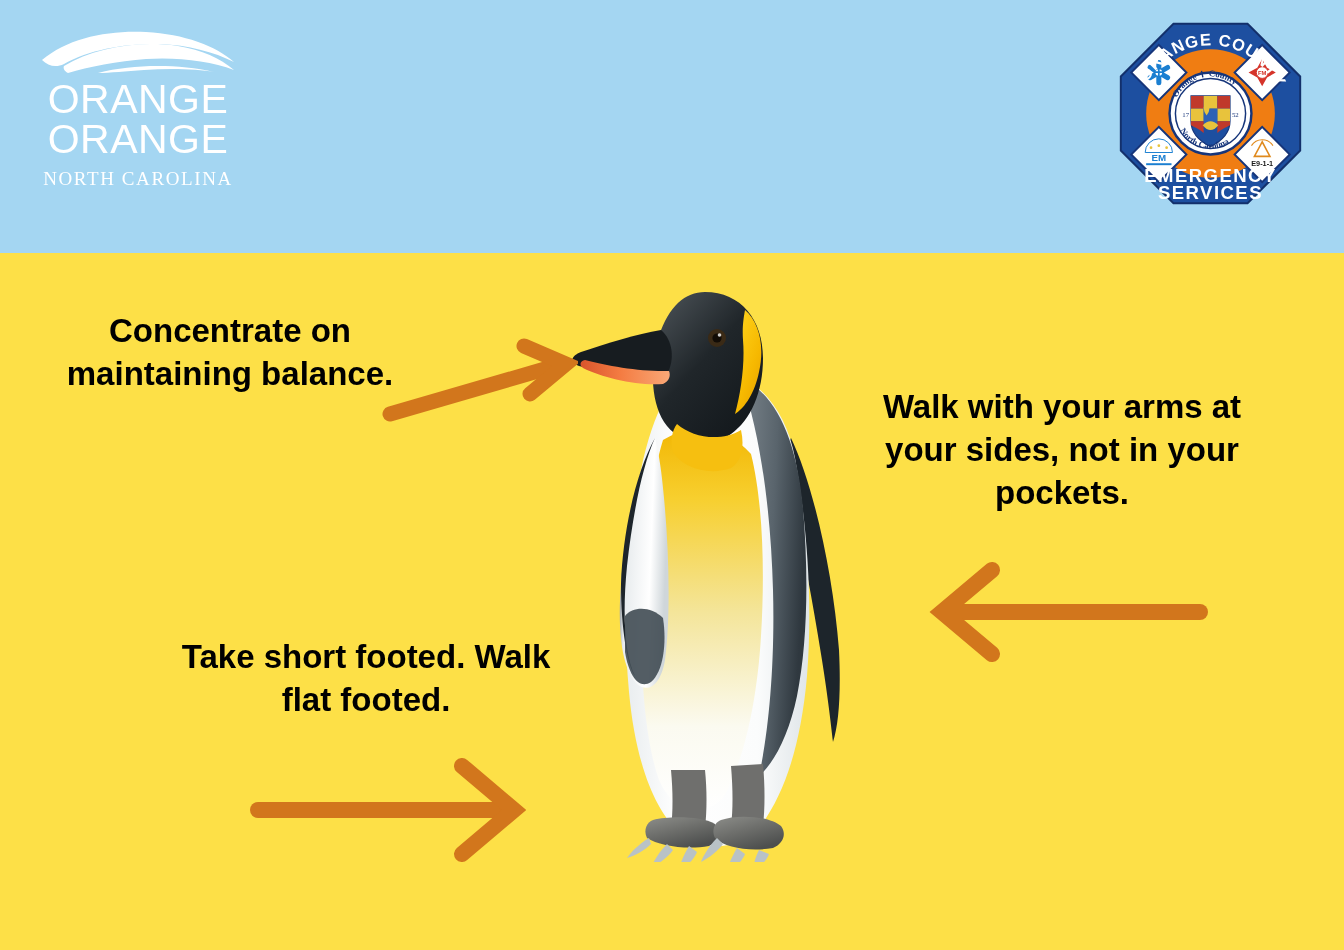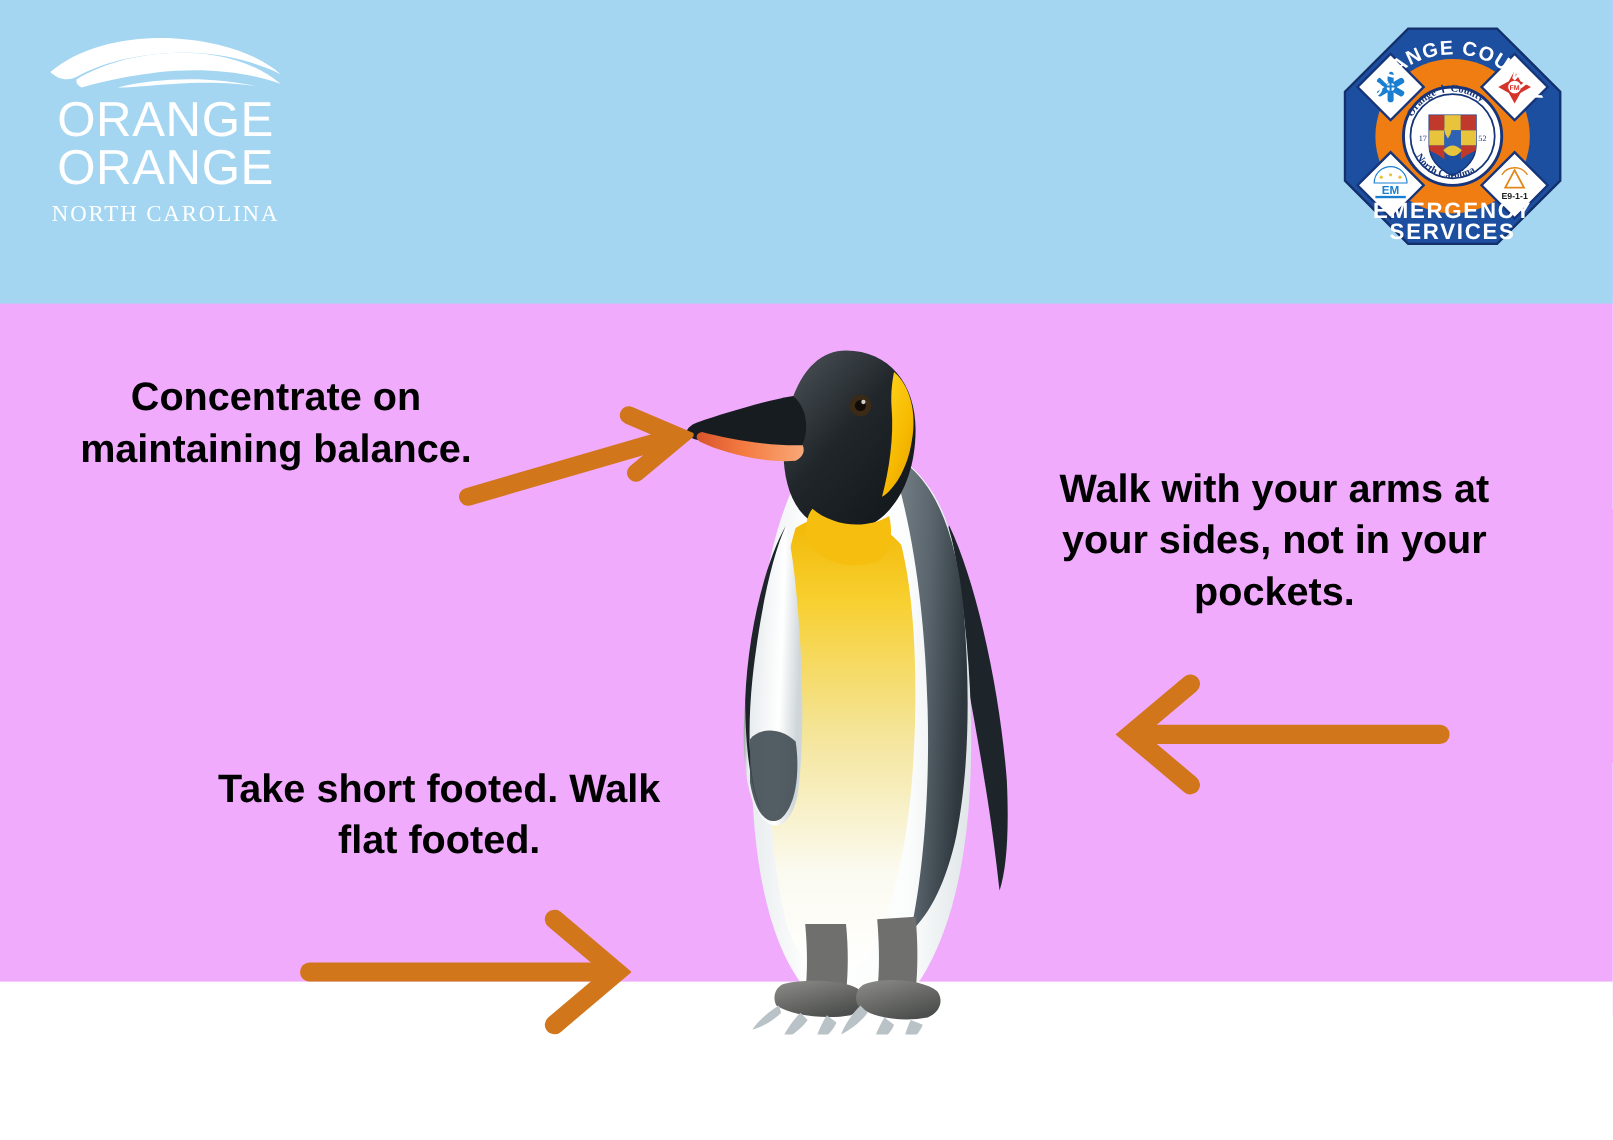--- a/index.html
+++ b/index.html
@@ -2,21 +2,21 @@
 <html><head>
 <meta charset="utf-8">
 <style>
   html,body{margin:0;padding:0;}
   body{
     width:1344px;height:950px;
     background:#ffffff;
     font-family:"Liberation Sans", sans-serif;
     overflow:hidden;
   }
-  #poster{position:relative;width:1344px;height:818px;background:#f0abfc;}
+  #poster{position:relative;width:1344px;height:950px;background:#fde047;}
 
   
   .header-band{
     position:absolute;left:0;top:0;width:1344px;height:253px;
     background:#a4d6f2;
   }
   
   .oc-logo{position:absolute;left:38px;top:26px;width:200px;height:170px;}
   .oc-swoosh{position:absolute;left:0;top:0;width:200px;height:58px;}
   .oc-name{

